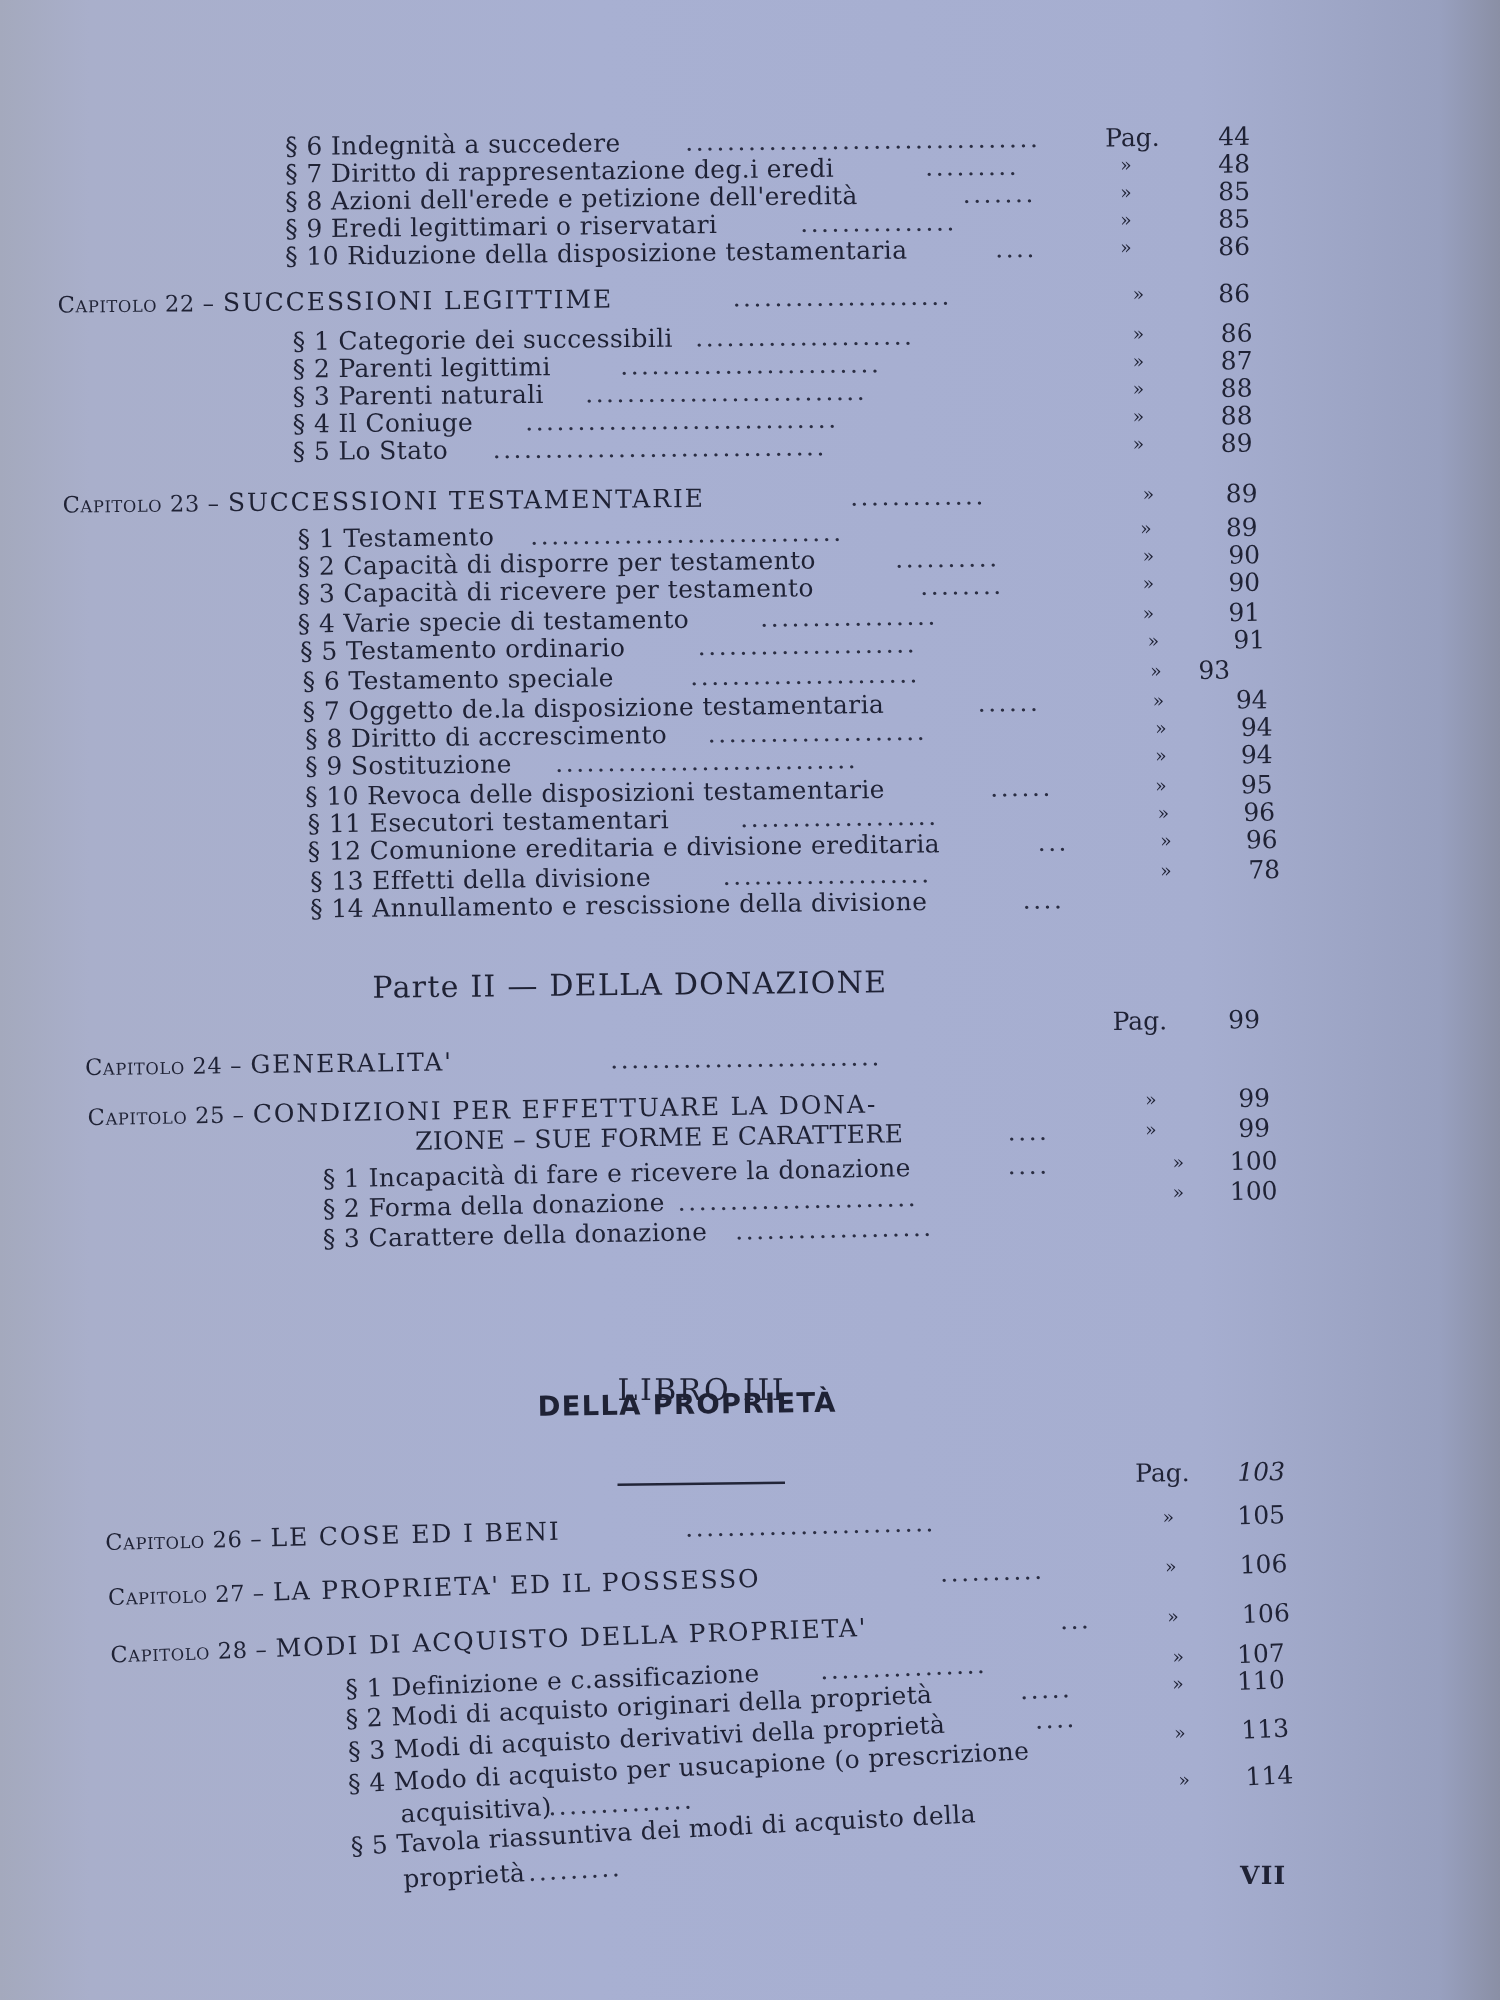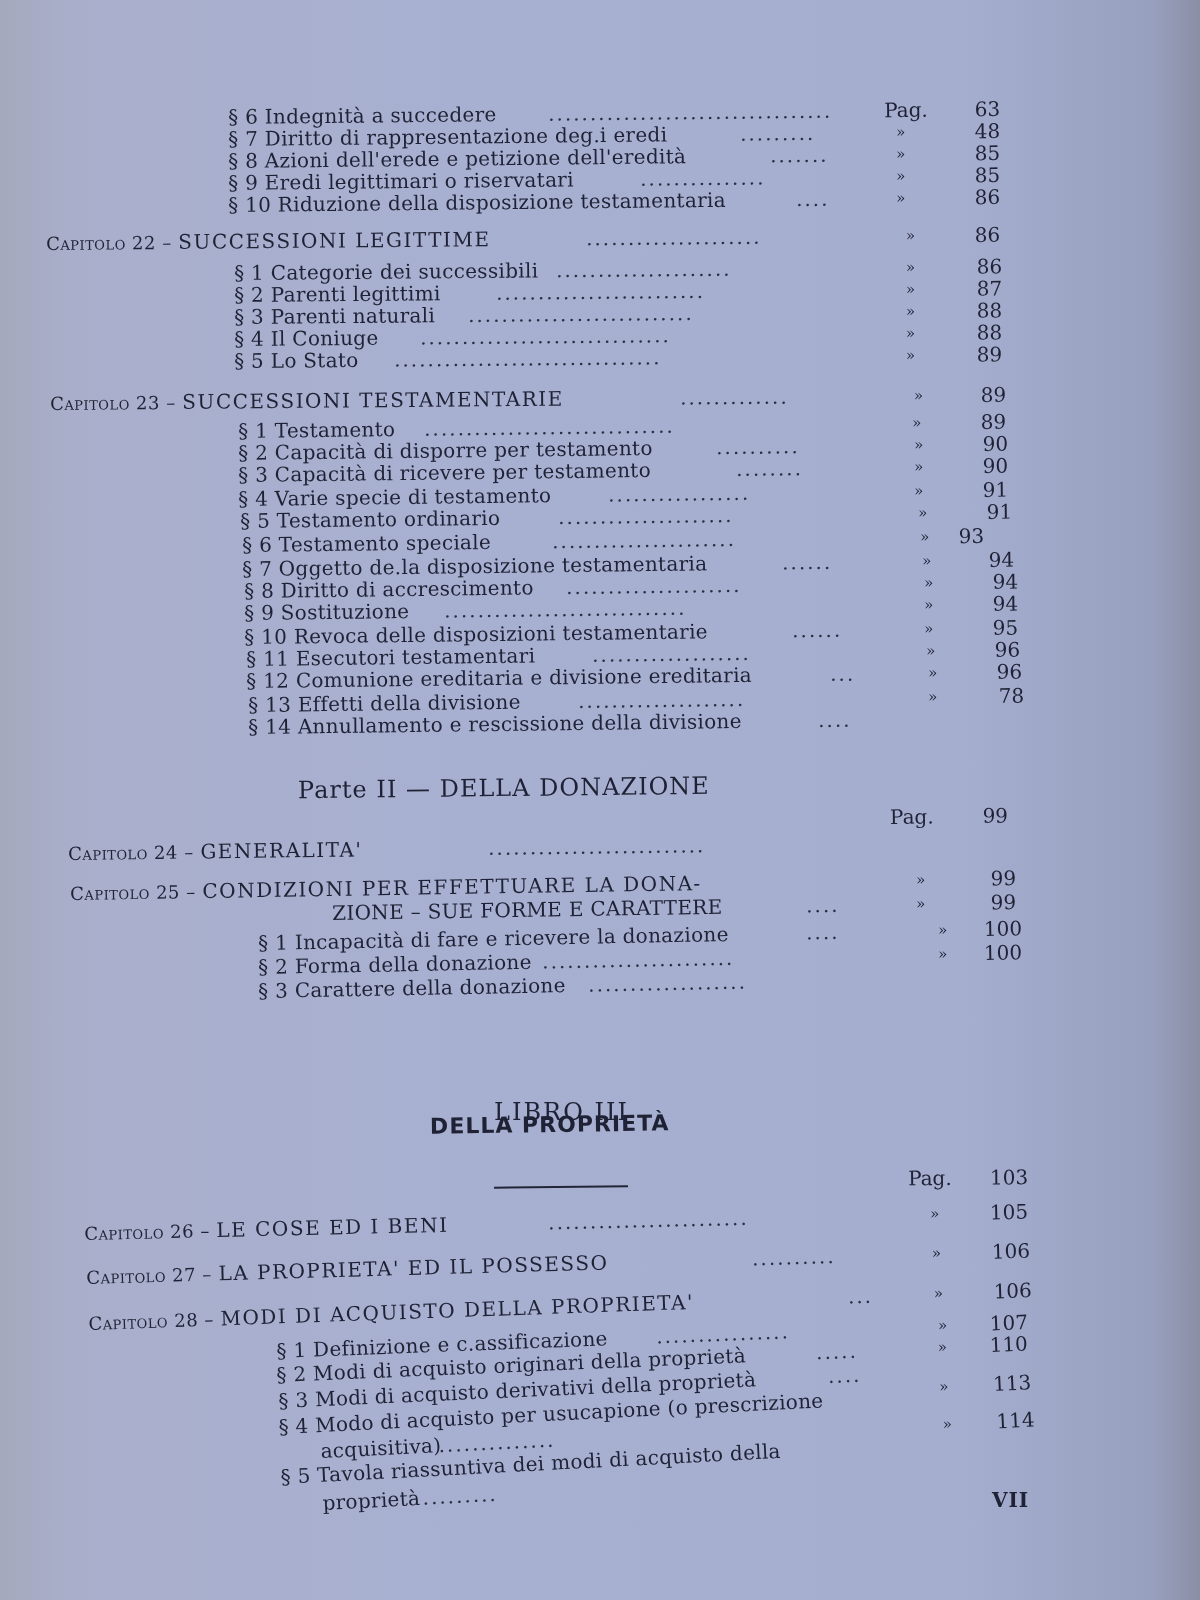--- a/index.html
+++ b/index.html
@@ -37,21 +37,21 @@
 </style>
 </head>
 <body>
 
 <div class="page">
 
   <div class="row" style="left:228px;top:106px;width:790px;transform:rotate(-0.6deg);">
     <span class="label">§ 6 Indegnità a succedere</span>
     <span class="dots" style="left:320px;width:540px;">..................................</span>
     <span style="position:absolute;left:656px;top:0;">Pag.</span>
-    <span class="num" style="left:716px;">63</span>
+    <span class="num" style="left:716px;">44</span>
   </div>
   <div class="row" style="left:228px;top:128px;width:790px;transform:rotate(-0.6deg);">
     <span class="label">§ 7 Diritto di rappresentazione deg.i eredi</span>
     <span class="dots" style="left:512px;width:110px;">.........</span>
     <span class="ditto" style="left:668px;">»</span>
     <span class="num" style="left:716px;">48</span>
   </div>
   <div class="row" style="left:228px;top:150px;width:790px;transform:rotate(-0.6deg);">
     <span class="label">§ 8 Azioni dell'erede e petizione dell'eredità</span>
     <span class="dots" style="left:542px;width:80px;">.......</span>
@@ -251,21 +251,21 @@
     <span class="label">§ 3 Carattere della donazione</span>
     <span class="dots" style="left:330px;width:284px;">...................</span>
   </div>
 
   <div class="heading libro" style="left:494px;top:1068px;">LIBRO III</div>
   <div class="heading book-title" style="left:430px;top:1112px;transform:rotate(-0.8deg);">DELLA PROPRIETÀ</div>
   <div class="rule" style="left:494px;top:1186px;width:134px;transform:rotate(-0.6deg);"></div>
 
   <div class="row" style="left:84px;top:1176px;width:980px;transform:rotate(-0.6deg);">
     <span class="ditto" style="left:824px;font-size:20px;">Pag.</span>
-    <span class="num" style="left:888px;">103</span>
+    <span class="num" style="left:888px;font-style:italic;">103</span>
   </div>
 
   <div class="row" style="left:84px;top:1222px;width:980px;transform:rotate(-1.3deg);">
     <span class="label">
       <span class="cap-prefix">Capitolo 26 –</span>
       <span class="caps">LE COSE ED I BENI</span>
     </span>
     <span class="dots" style="left:464px;width:340px;">........................</span>
     <span class="ditto" style="left:846px;">»</span>
     <span class="num" style="left:888px;">105</span>

